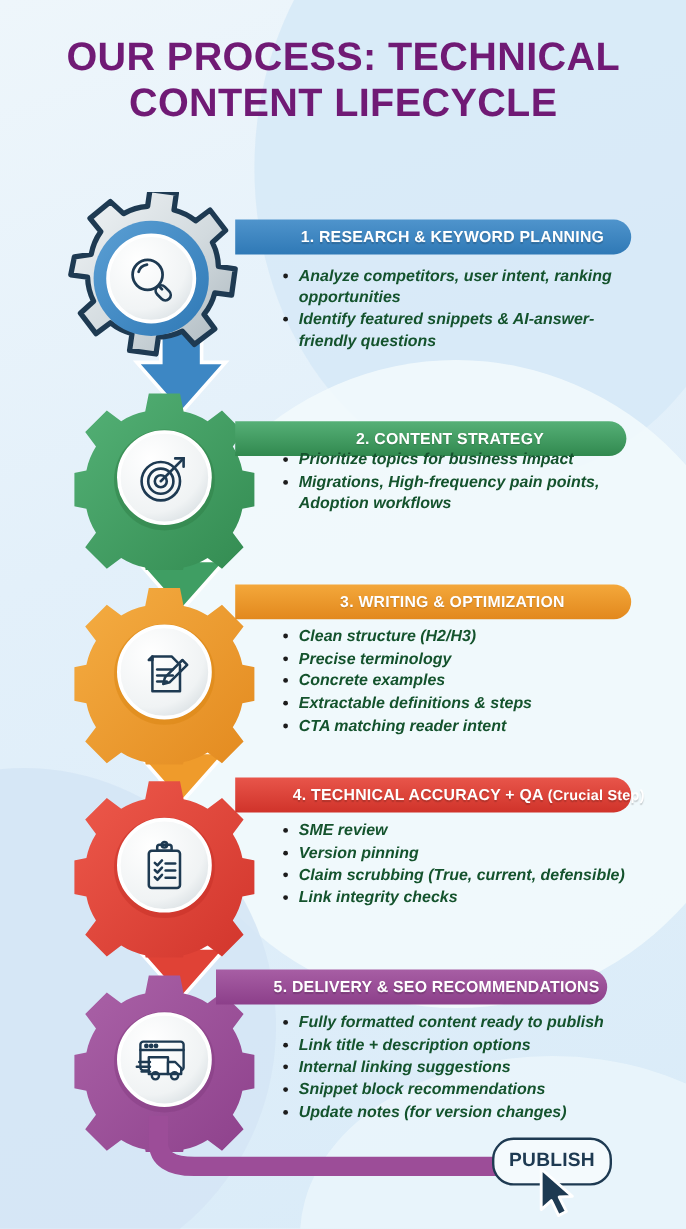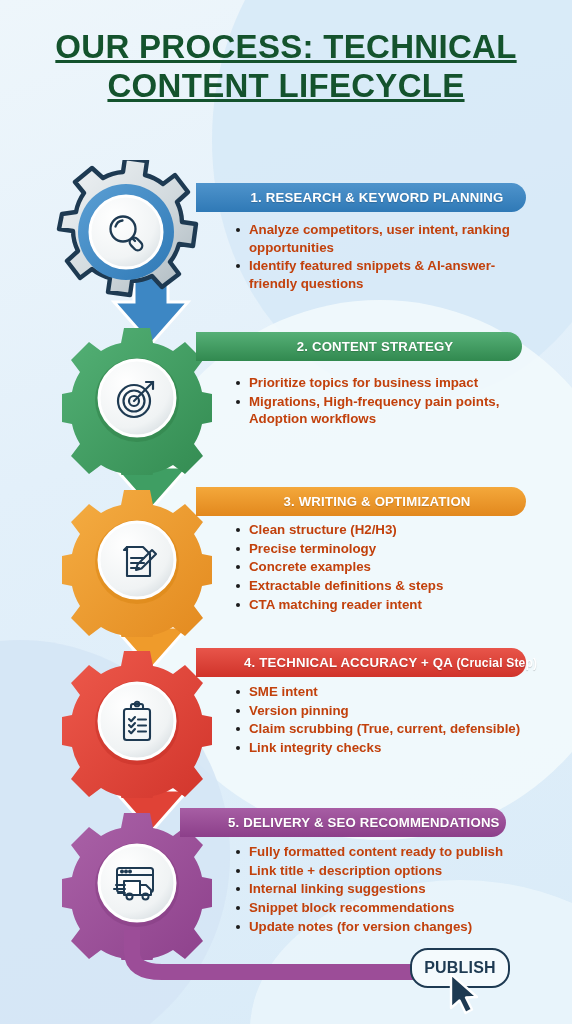--- a/index.html
+++ b/index.html
@@ -14,21 +14,21 @@
     border-radius:50%;background:#f2f9fc;opacity:.9;}
   .bg-blob-c{position:absolute;left:-190px;top:640px;width:420px;height:430px;
     border-radius:50%;background:#d5e6f5;opacity:.9;}
   .bg-blob-d{position:absolute;left:250px;top:880px;width:420px;height:300px;
     border-radius:50%;background:#e9f4fb;opacity:.95;}
   .stage{position:absolute;inset:0;}
 
   .title{
     position:absolute;left:0;right:0;top:28px;text-align:center;
     font-size:33px;font-weight:bold;line-height:1.18;letter-spacing:.3px;
-    color:#14532d;padding:0 22px;box-sizing:border-box;text-decoration:underline;
+    color:#701a75;padding:0 22px;box-sizing:border-box;
   }
 
   
   .step{position:absolute;left:0;width:572px;}
   .bar{
     position:absolute;height:29px;border-radius:0 16px 16px 0;
     display:flex;align-items:center;box-sizing:border-box;
     padding-left:0;color:#fff;
   }
   .bar-label{
@@ -36,21 +36,21 @@
     letter-spacing:.2px;white-space:nowrap;padding-right:16px;
     text-shadow:0 1px 1px rgba(0,0,0,.18);
     padding-left:48px;
   }
   .bar-note{font-size:12px;font-weight:bold;}
   .bullets{
     position:absolute;margin:0;padding:0;list-style:none;
   }
   .bullets li{
     position:relative;padding-left:15px;margin:0 0 1px 0;
-    font-size:13.3px;font-weight:bold;color:#c2410c;line-height:1.33;
+    font-size:13.3px;font-weight:bold;color:#14532d;line-height:1.33;font-style:italic;
   }
   .bullets li:before{
     content:"";position:absolute;left:2px;top:7px;width:4px;height:4px;
     border-radius:50%;background:#1c1c1c;
   }
 
   
   .gear-wrap{position:absolute;width:150px;height:150px;}
   .gear-svg{position:absolute;left:0;top:0;}
   .icon-hold{position:absolute;left:38px;top:38px;width:74px;height:74px;
@@ -165,21 +165,21 @@
       <div class="icon-hold" style="left:38px;top:36px;">
         <svg width="46" height="46" viewBox="0 0 46 46" fill="none" stroke="#1e3a52" stroke-width="2.2" stroke-linecap="round">
           <circle cx="20" cy="26" r="16"></circle>
           <circle cx="20" cy="26" r="10.5"></circle>
           <circle cx="20" cy="26" r="5"></circle>
           <path d="M20 26 L39 7"></path>
           <path d="M32 7 L39 7 L39 14"></path>
         </svg>
       </div>
     </div>
-    <div class="bar" style="left:196px;top:332px;width:326px;background:linear-gradient(180deg,#56b077,#31894f);">
+    <div class="bar" style="left:196px;top:351px;width:326px;background:linear-gradient(180deg,#56b077,#31894f);">
       <span class="bar-label">2. CONTENT STRATEGY</span>
     </div>
     <ul class="bullets" style="left:234px;top:374px;width:305px;">
       <li>Prioritize topics for business impact</li>
       <li>Migrations, High-frequency pain points, Adoption workflows</li>
     </ul>
   </div>
 
   <div class="step" style="top:0;">
     <svg style="position:absolute;left:96px;top:565px;" width="110" height="110" viewBox="0 0 110 110">
@@ -274,21 +274,21 @@
         </svg>
       </div>
     </div>
     <div class="bar" style="left:196px;top:648px;width:330px;background:linear-gradient(180deg,#e8554a,#d0332a);">
       <span class="bar-label">
         <span>4. TECHNICAL ACCURACY + QA</span>
         <span class="bar-note">(Crucial Step)</span>
       </span>
     </div>
     <ul class="bullets" style="left:234px;top:683px;width:310px;">
-      <li>SME intent</li>
+      <li>SME review</li>
       <li>Version pinning</li>
       <li>Claim scrubbing (True, current, defensible)</li>
       <li>Link integrity checks</li>
     </ul>
   </div>
 
   <div class="step" style="top:0;">
     <div class="gear-wrap" style="left:62px;top:810px;">
       <svg class="gear-svg" width="150" height="150" viewBox="0 0 150 150">
         <defs>

